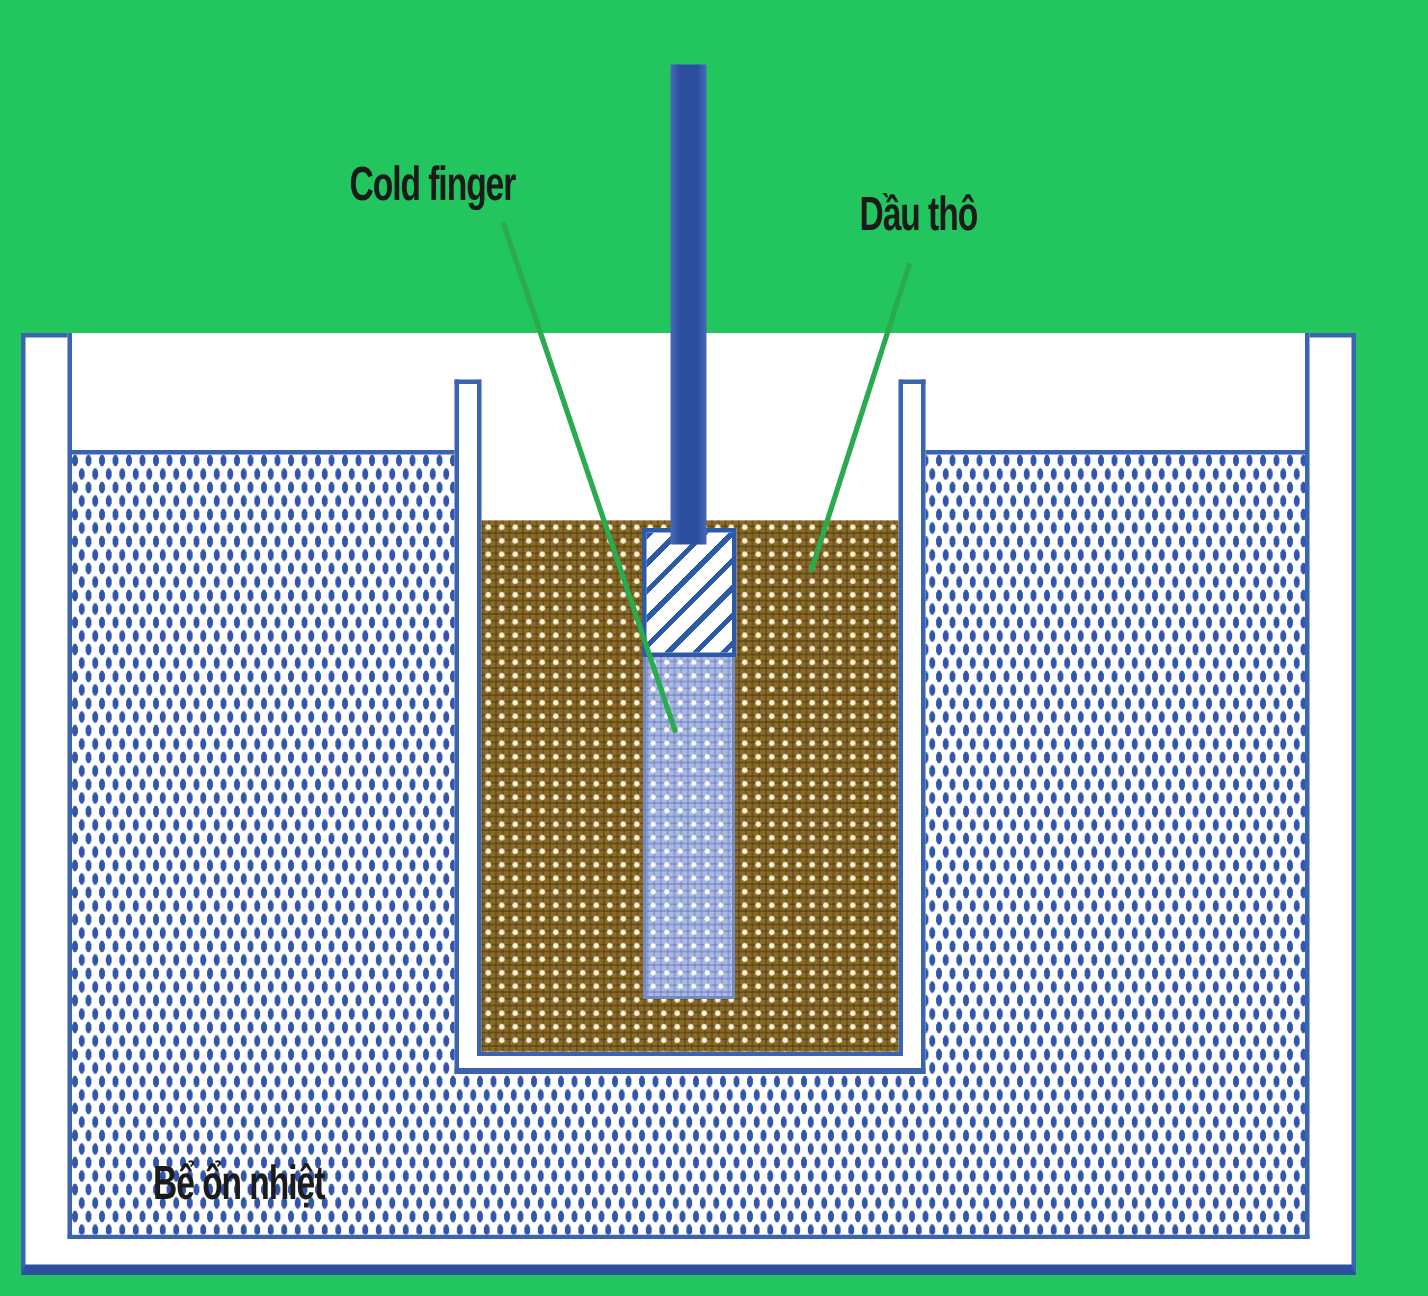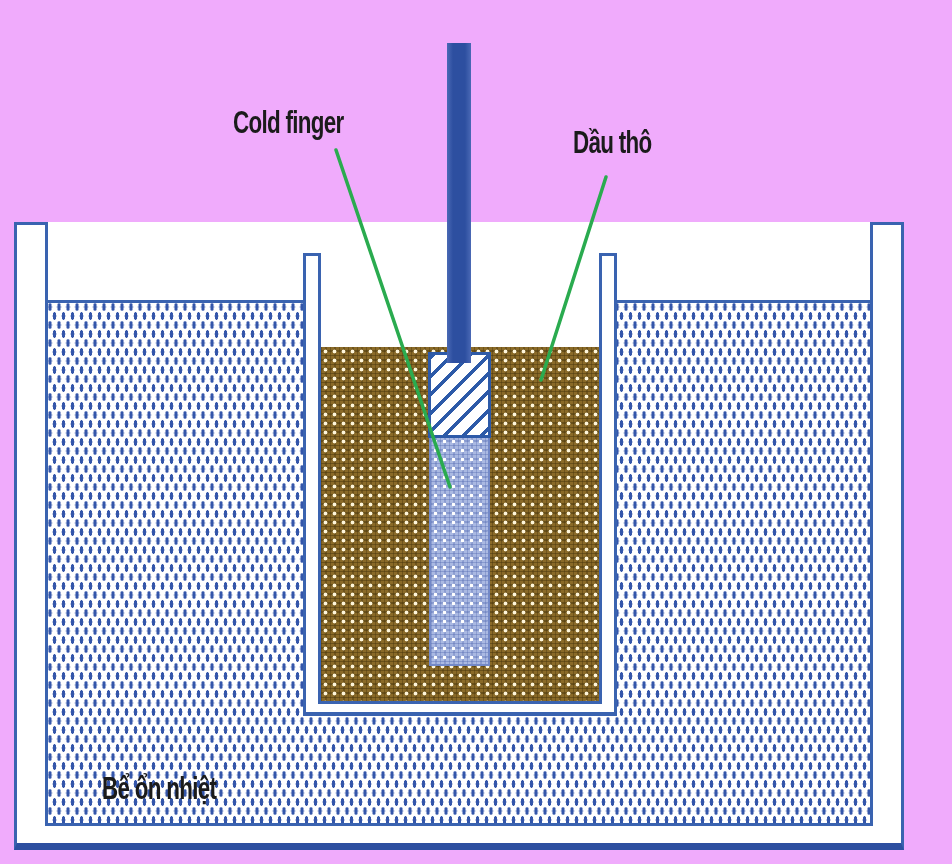--- a/index.html
+++ b/index.html
@@ -1,21 +1,21 @@
 <!DOCTYPE html>
 <html style="--outline-blue: #3a63b0; --rod-blue: #2d4fa0; --bath-dot-blue: #3456aa; --oil-brown: #8a6a28; --finger-body-blue: #aab9e2; --finger-grid-blue: #7288c7; --hatch-blue: #2d5aa8; --leader-green: #2aab4f; --label-text: #1b1b1b;"><head>
 <meta charset="utf-8">
 <style>
   html, body { margin: 0; padding: 0; background: #ffffff; }
 
   .canvas {
     position: relative;
     width: 952px;
     height: 864px;
-    background: #f0abfc;
+    background: #22c55e;
     overflow: hidden;
     font-family: "Liberation Sans", "DejaVu Sans", sans-serif;
   }
 
   
   .bath {
     position: absolute;
     left: 14px; top: 222px;
     width: 890px; height: 628px;
     box-sizing: border-box;

